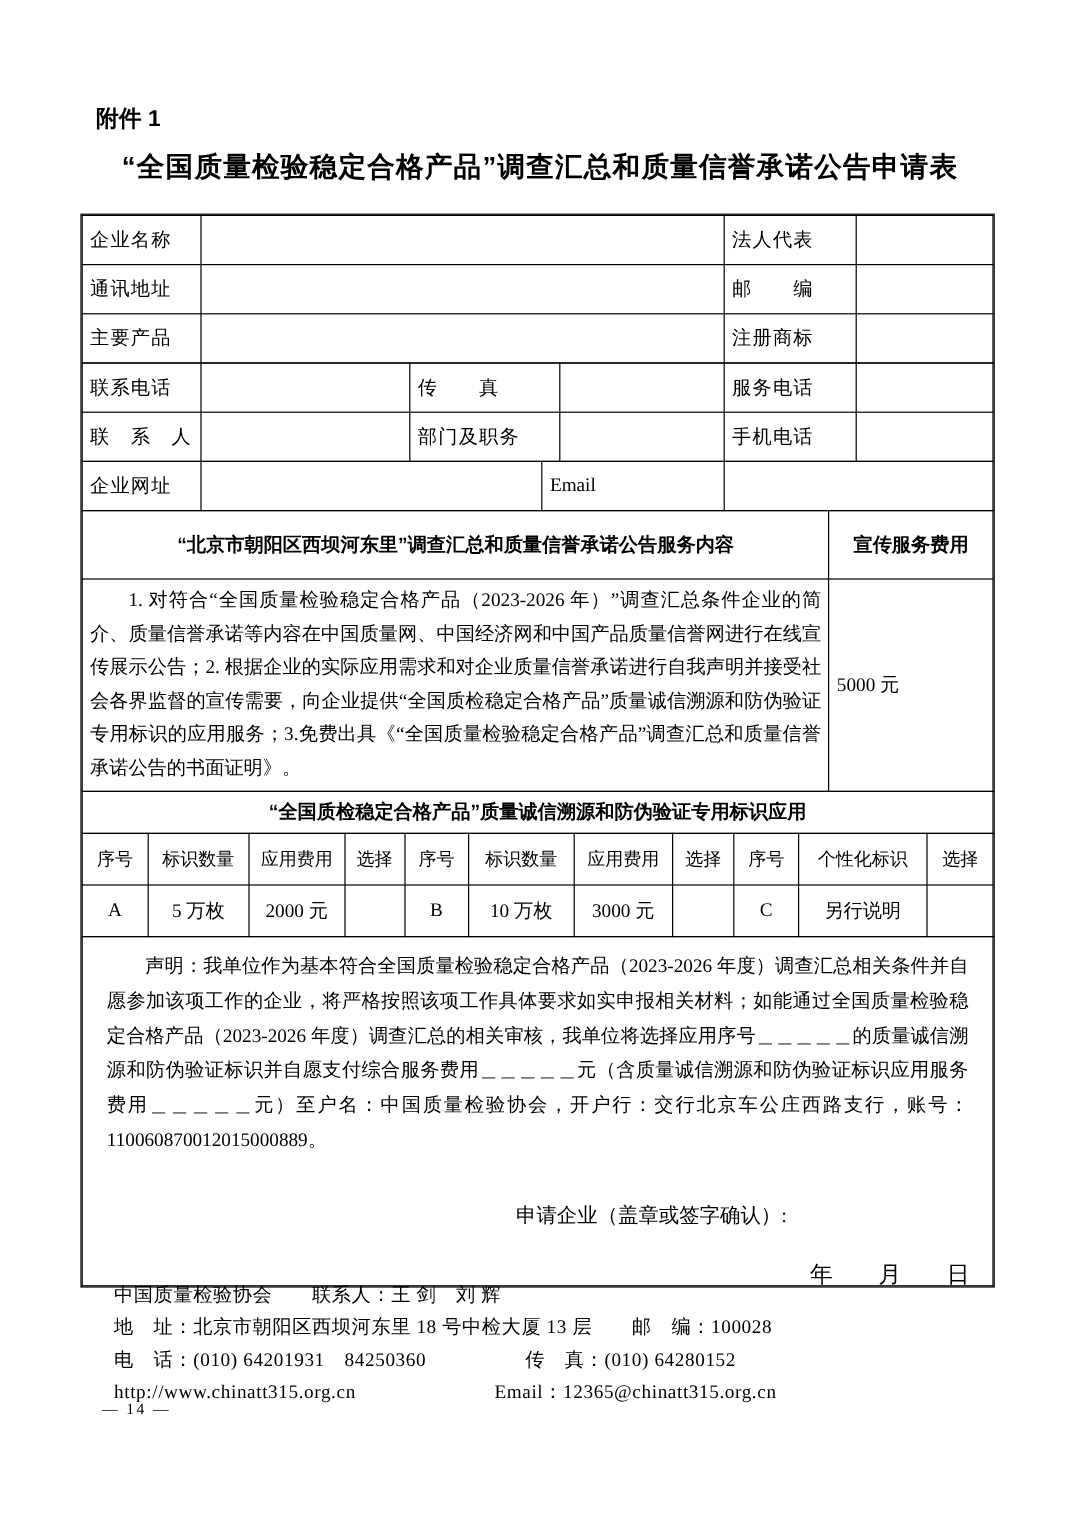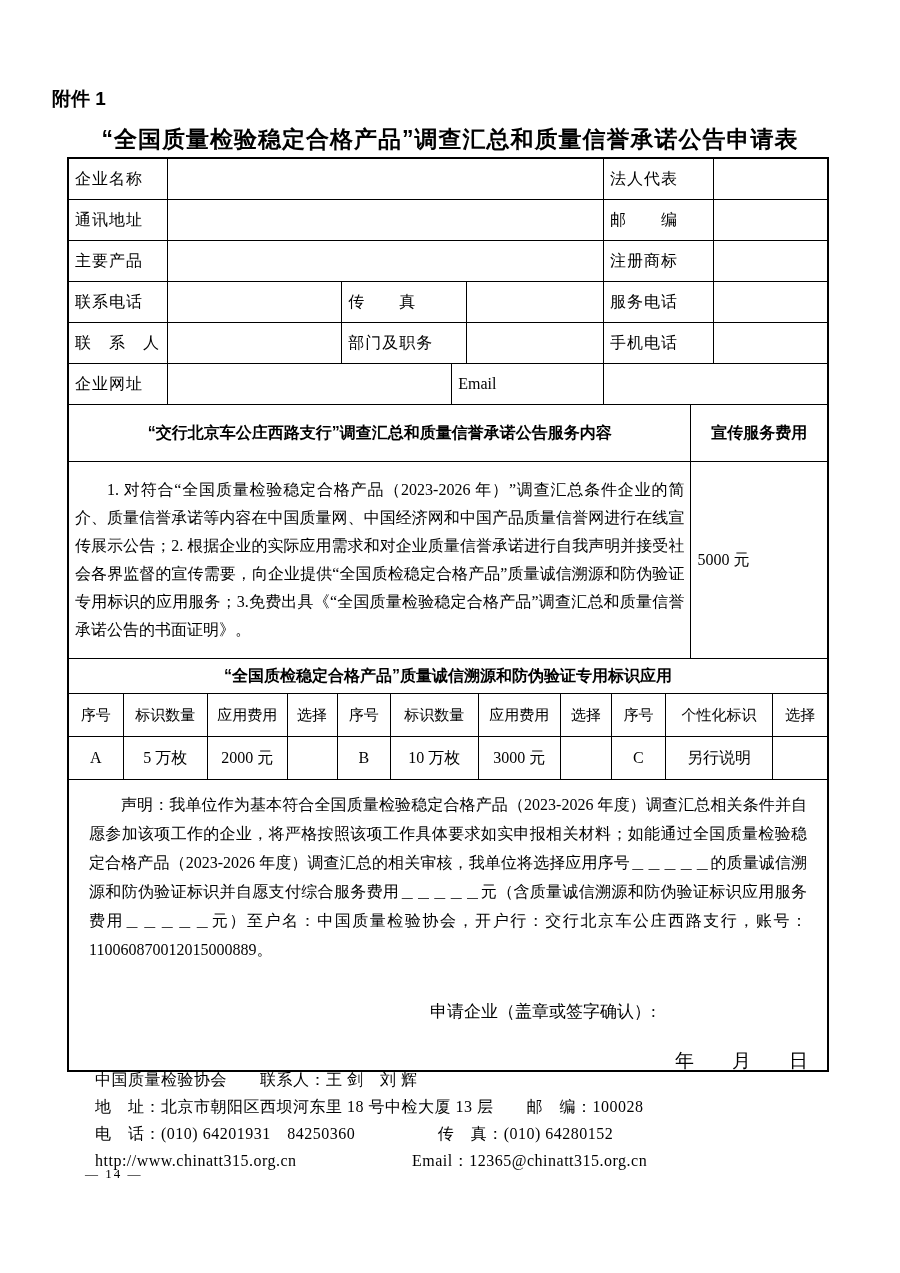--- a/index.html
+++ b/index.html
@@ -5,33 +5,33 @@
   html,body{margin:0;padding:0;background:#ffffff;}
   body{
     width:900px;height:1273px;
     font-family:"Liberation Serif", serif;
     color:#000;
     position:relative;
   }
   .page{position:relative;width:900px;height:1273px;background:#fff;overflow:hidden;}
 
   .attachment{
-    position:absolute;left:52px;top:86px;
+    position:absolute;left:80px;top:86px;
     font-family:"Liberation Sans", sans-serif;
     font-weight:bold;font-size:19px;
   }
   .title{
     position:absolute;left:0;right:0;top:124px;margin:0;
     text-align:center;
     font-family:"Liberation Sans", sans-serif;
     font-weight:bold;font-size:23px;letter-spacing:1px;
   }
 
   .form{
-    position:absolute;left:67px;top:157px;width:760px;
+    position:absolute;left:67px;top:178px;width:760px;
     border:1px solid #000;
   }
   .tbl{width:100%;border-collapse:collapse;table-layout:fixed;}
   .tbl + .tbl{margin-top:-1px;}
   .tbl td{
     border:1px solid #000;
     font-size:16px;
     padding:2px 6px;
     overflow:hidden;
     vertical-align:middle;
@@ -41,21 +41,21 @@
   .rowH td{height:36px;}
   .hdr{
     font-family:"Liberation Sans", sans-serif;
     font-weight:bold;font-size:17px;text-align:center;height:52px;
   }
   .secHdr{
     font-family:"Liberation Sans", sans-serif;
     font-weight:bold;font-size:17px;text-align:center;height:30px;
   }
   .content{vertical-align:top;padding:4px 10px;}
-  .content p{margin:12px 0;font-size:16px;line-height:28px;text-indent:2em;text-align:justify;}
+  .content p{margin:2px 0;font-size:16px;line-height:28px;text-indent:2em;text-align:justify;}
   .fee{text-align:left;font-size:16px;}
   .gridHdr td{height:38px;text-align:center;font-size:15px;padding:2px 2px;}
   .gridVal td{height:38px;text-align:center;font-size:16px;padding:2px 2px;}
 
   .declCell{vertical-align:top;padding:0;}
   .declBox{position:relative;height:286px;padding:6px 14px;box-sizing:border-box;}
   .declBox p{margin:2px 0;font-size:16px;line-height:29px;text-indent:2em;text-align:justify;}
   .declSign{position:absolute;left:355px;top:218px;font-size:17px;}
   .declDate{position:absolute;left:600px;top:266px;font-size:19px;}
 
@@ -154,21 +154,21 @@
     </tbody>
       </table>
 
     <table class="tbl">
       <colgroup>
           <col style="width:82%">
           <col style="width:18%">
         </colgroup>
       <tbody>
           <tr>
-        <td class="hdr">“交行北京车公庄西路支行”调查汇总和质量信誉承诺公告服务内容</td>
+        <td class="hdr">“北京市朝阳区西坝河东里”调查汇总和质量信誉承诺公告服务内容</td>
         <td class="hdr">宣传服务费用</td>
       </tr>
       <tr>
         <td class="content">
           <p>1. 对符合“全国质量检验稳定合格产品（2023-2026 年）”调查汇总条件企业的简介、质量信誉承诺等内容在中国质量网、中国经济网和中国产品质量信誉网进行在线宣传展示公告；2. 根据企业的实际应用需求和对企业质量信誉承诺进行自我声明并接受社会各界监督的宣传需要，向企业提供“全国质检稳定合格产品”质量诚信溯源和防伪验证专用标识的应用服务；3.免费出具《“全国质量检验稳定合格产品”调查汇总和质量信誉承诺公告的书面证明》。</p>
         </td>
         <td class="fee">5000 元</td>
       </tr>
     </tbody>
       </table>

